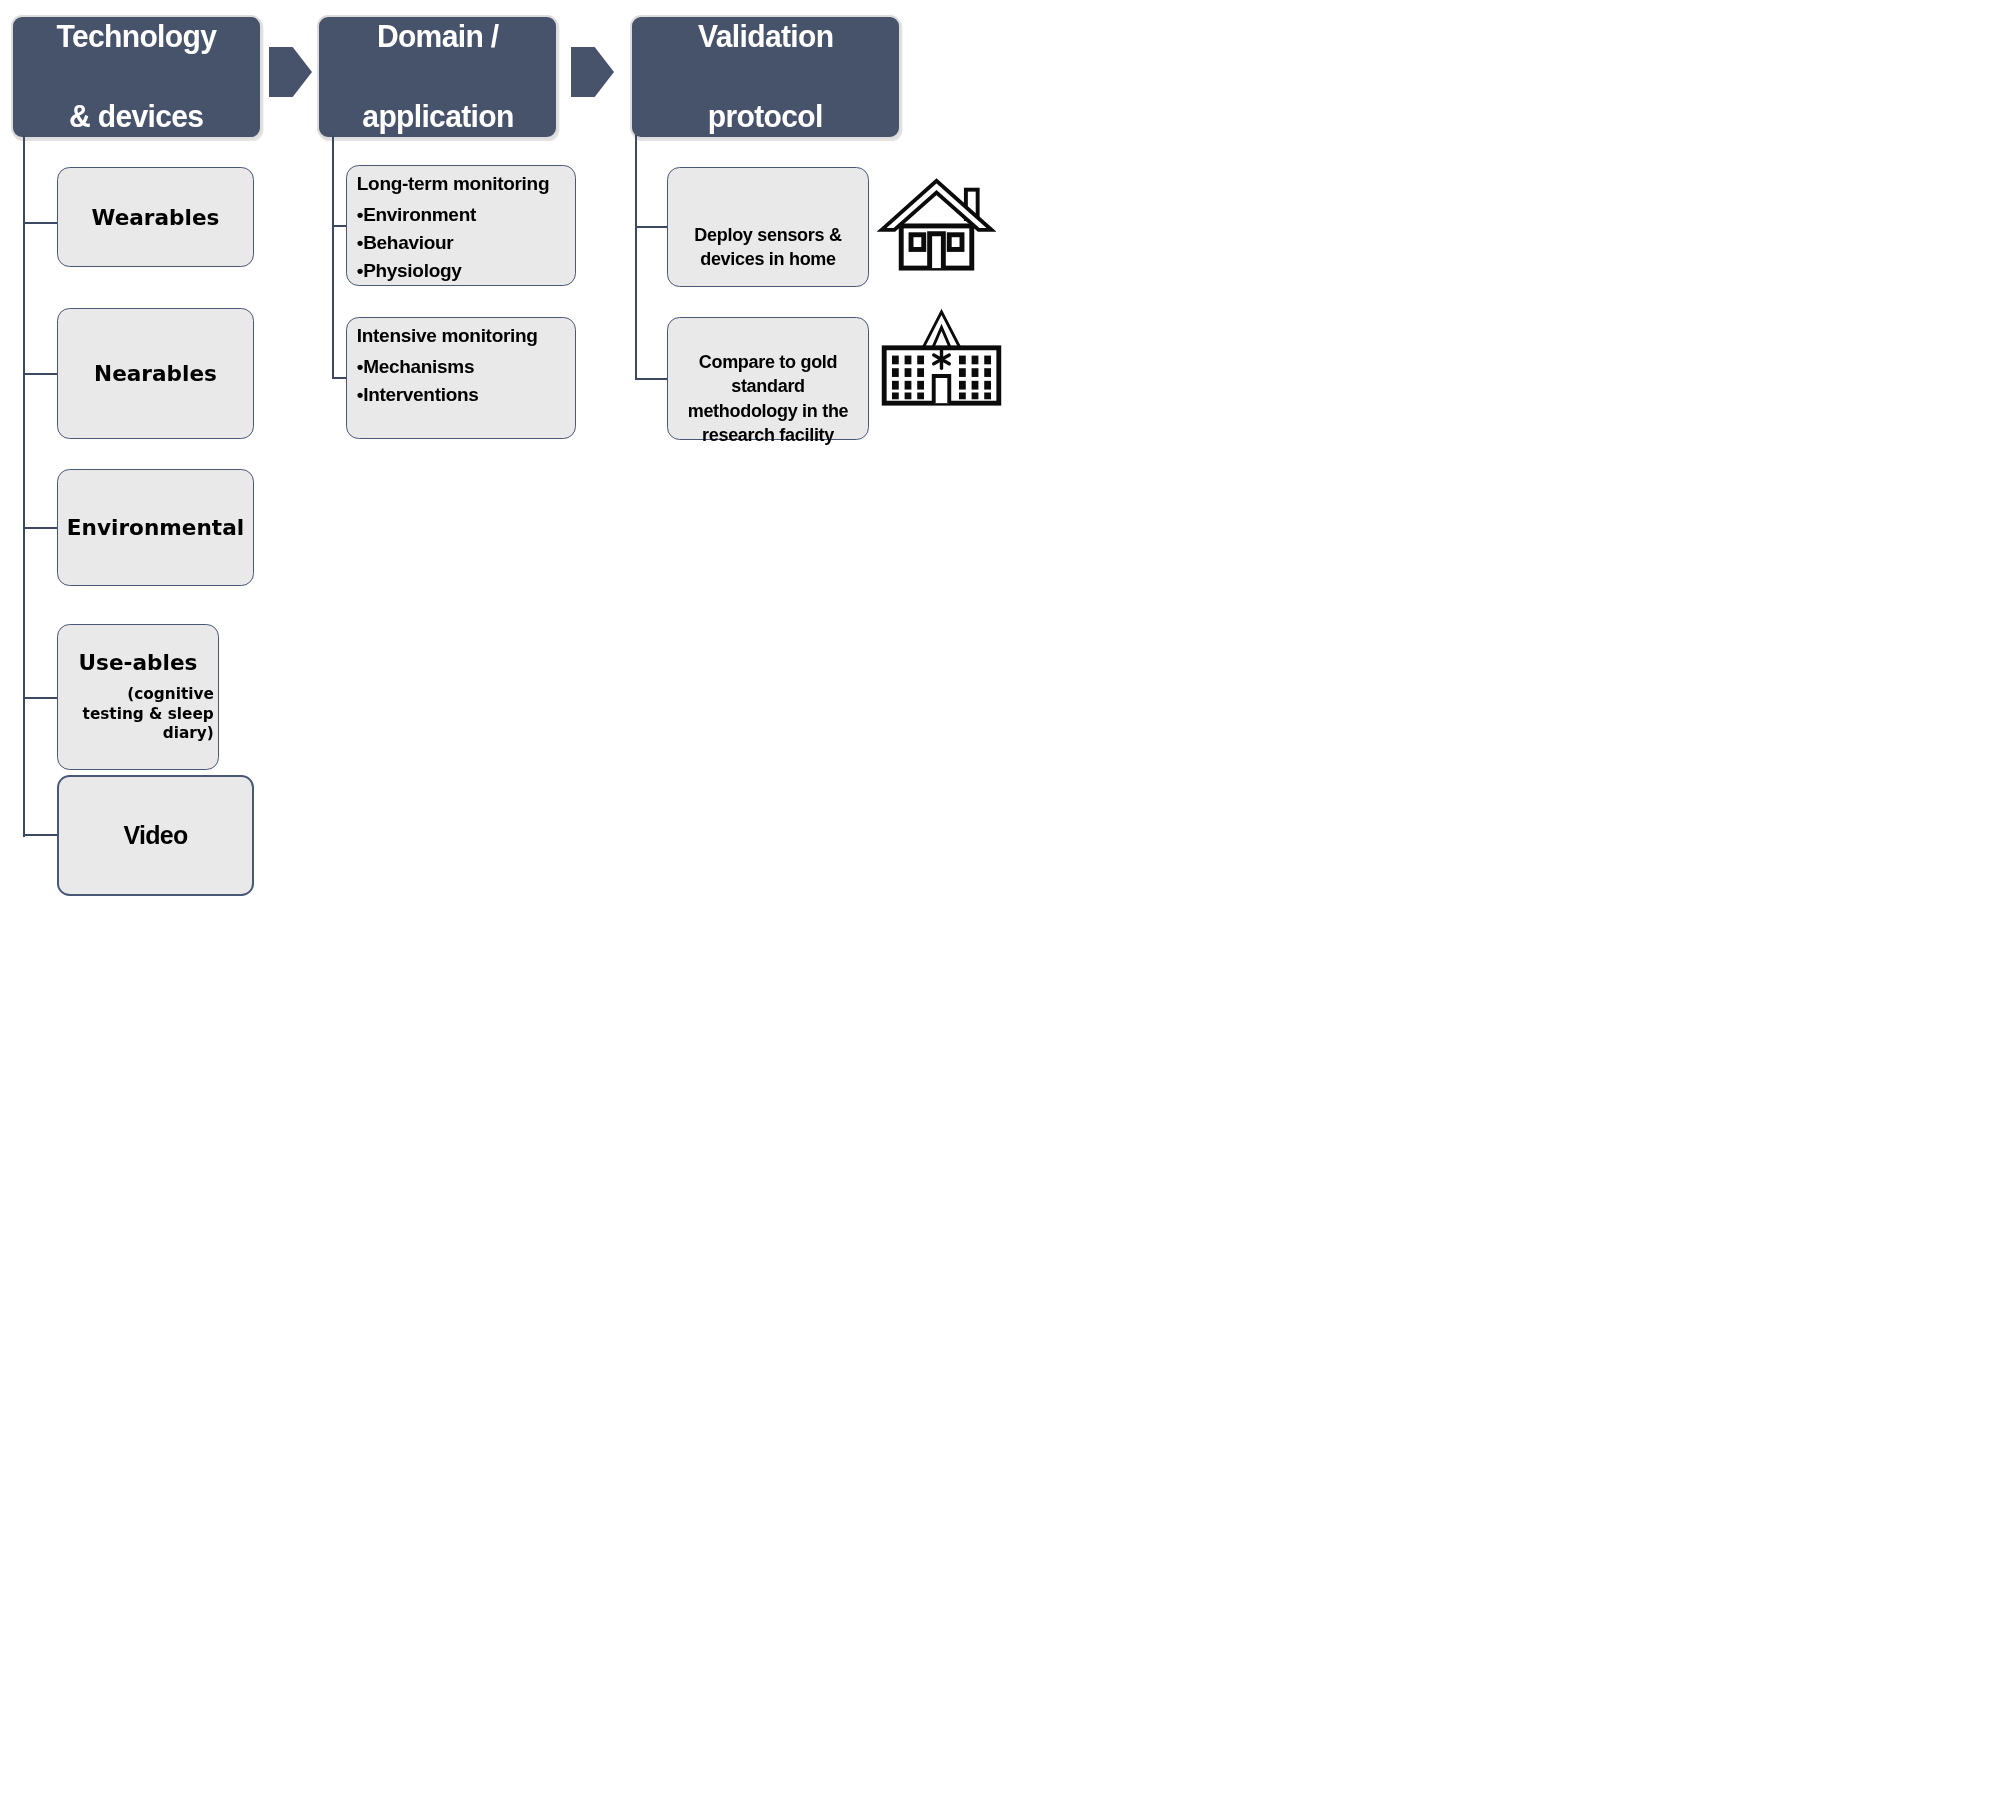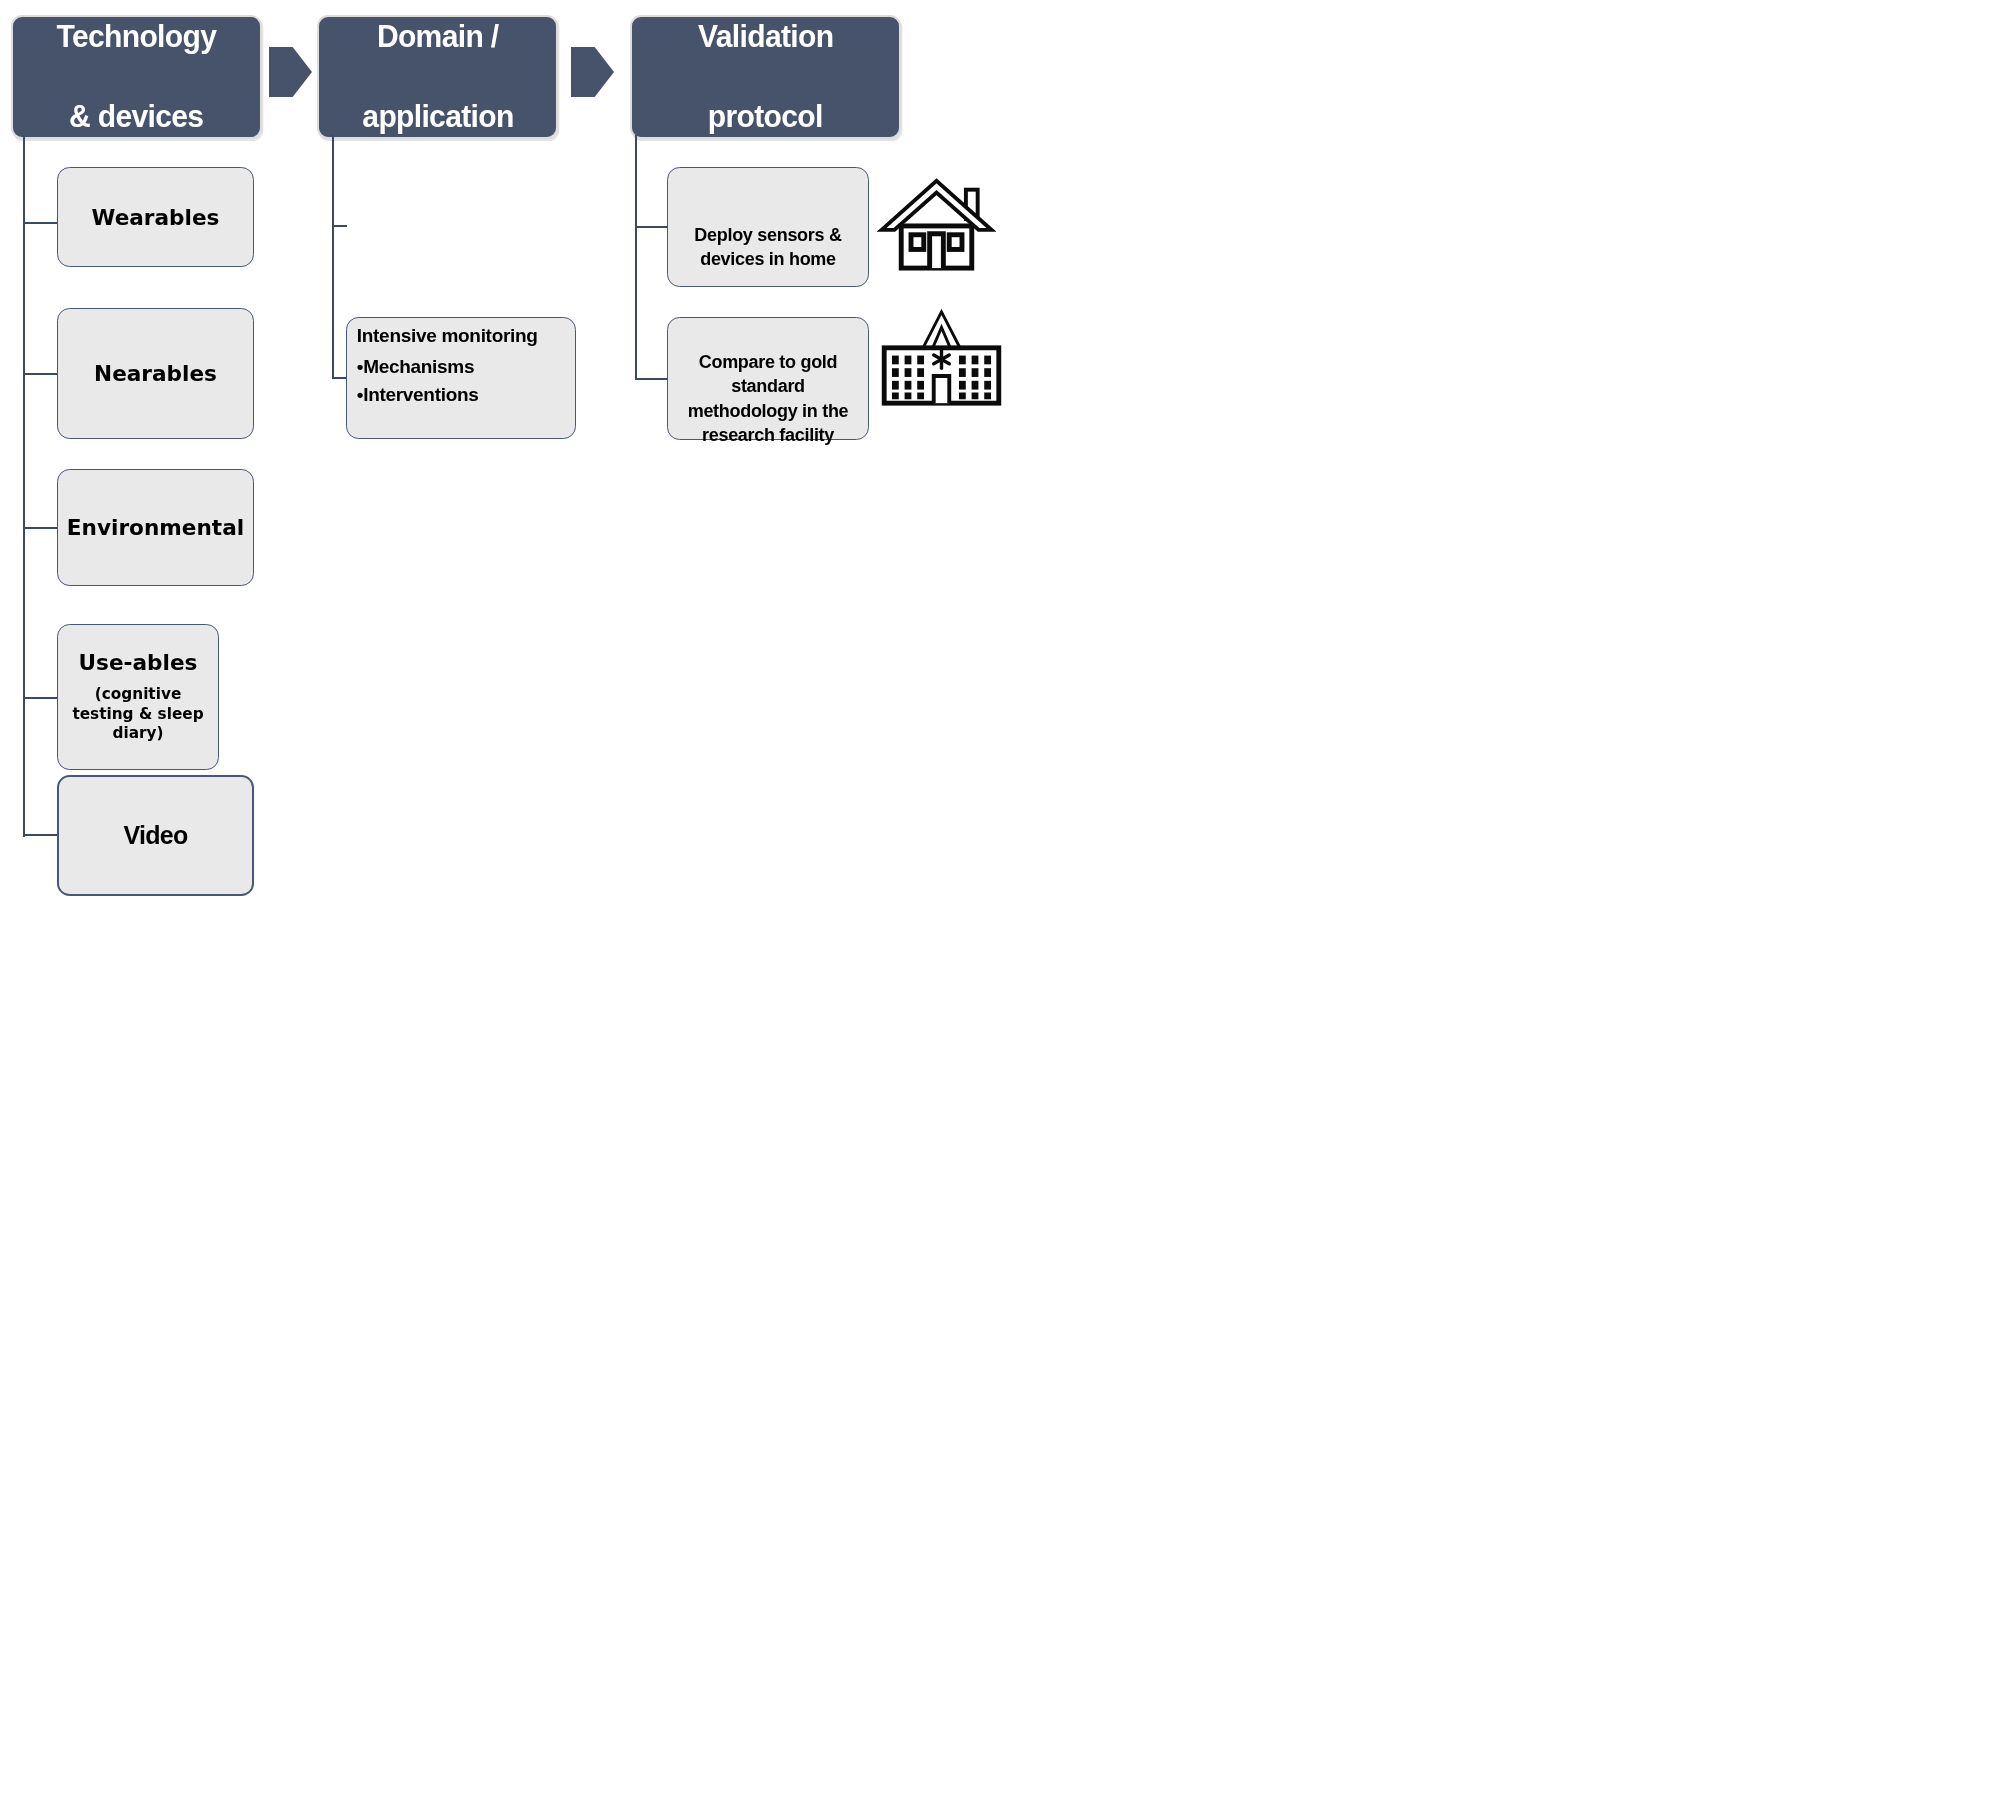--- a/index.html
+++ b/index.html
@@ -33,21 +33,21 @@
   .cbox{
     position:absolute;
     background:var(--c-box_bg,#e9e9e9);
     border:1.4px solid var(--c-box_border,#4a5878);
     border-radius:12.6px;
     color:var(--c-item_text,#000000);
     box-sizing:border-box;
   }
   .center-label{display:flex;flex-direction:column;justify-content:center;align-items:center;text-align:center;}
   .big-label{font-family:"DejaVu Sans", sans-serif;font-weight:bold;font-size:21.6px;}
-  .sub-label{font-family:"DejaVu Sans", sans-serif;font-weight:bold;font-size:15.3px;line-height:1.3;margin-top:10px;}
+  .sub-label{font-family:"DejaVu Sans", sans-serif;font-weight:bold;font-size:15.3px;line-height:1.3;margin-top:10px;text-align:right;}
   .video-label{font-weight:bold;font-size:25px;letter-spacing:-0.7px;}
   .mon{padding:7px 8.4px 0 9.8px;}
   .mon-title{font-weight:bold;font-size:19px;line-height:21px;letter-spacing:-0.3px;}
   .mon-bullets{margin-top:7px;}
   .mon-bullet{font-weight:bold;font-size:19px;line-height:28px;letter-spacing:-0.3px;}
   .val-label{font-weight:bold;font-size:18px;line-height:1.35;letter-spacing:-0.3px;padding:0 9.8px;margin-top:40px;}
   
   .vline,.hline{position:absolute;background:var(--c-connector,#3c4962);}
   .vline{width:2.1px;}
   .hline{height:2.1px;}
@@ -107,20 +107,28 @@
 
   <div class="cbox center-label" style="left:57px;top:624px;width:162px;height:146px;padding:0 4.2px;">
     <div class="big-label">Use-ables</div>
     <div class="sub-label">(cognitive testing &amp; sleep diary)</div>
   </div>
 
   <div class="cbox center-label" style="left:57px;top:775px;width:197px;height:121px;border-width:2.1px;">
     <div class="video-label">Video</div>
   </div>
 
+  <div class="cbox mon" style="left:346px;top:165px;width:230px;height:121px;">
+    <div class="mon-title">Long-term monitoring</div>
+    <div class="mon-bullets">
+      <div class="mon-bullet">•Environment</div>
+      <div class="mon-bullet">•Behaviour</div>
+      <div class="mon-bullet">•Physiology</div>
+    </div>
+  </div>
 
   <div class="cbox mon" style="left:346px;top:317px;width:230px;height:122px;">
     <div class="mon-title">Intensive monitoring</div>
     <div class="mon-bullets">
       <div class="mon-bullet">•Mechanisms</div>
       <div class="mon-bullet">•Interventions</div>
     </div>
   </div>
 
   <div class="cbox center-label" style="left:667px;top:167px;width:202px;height:120px;">

